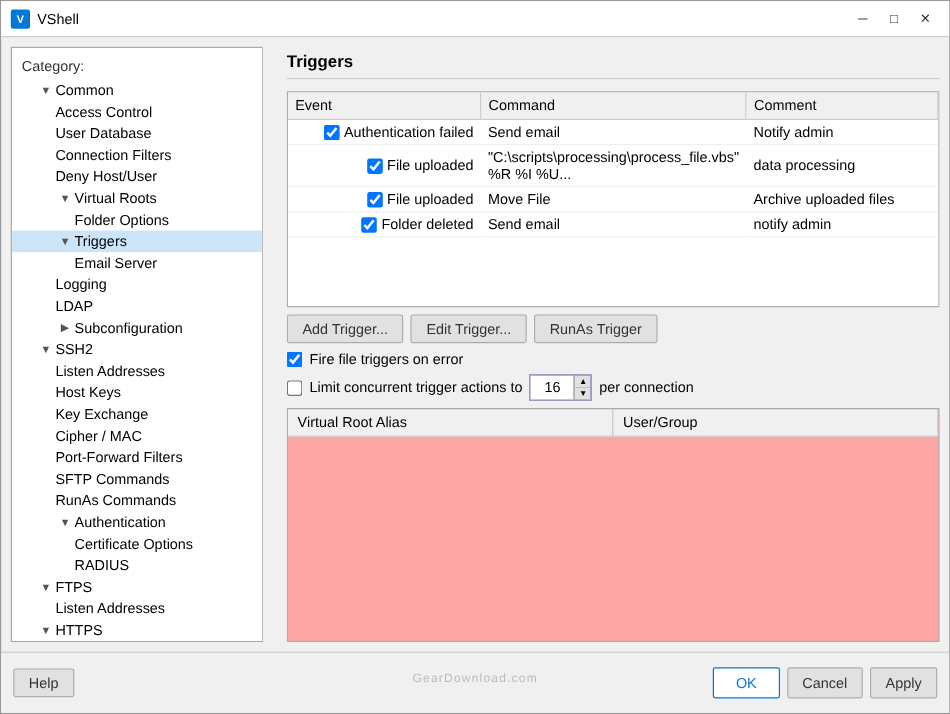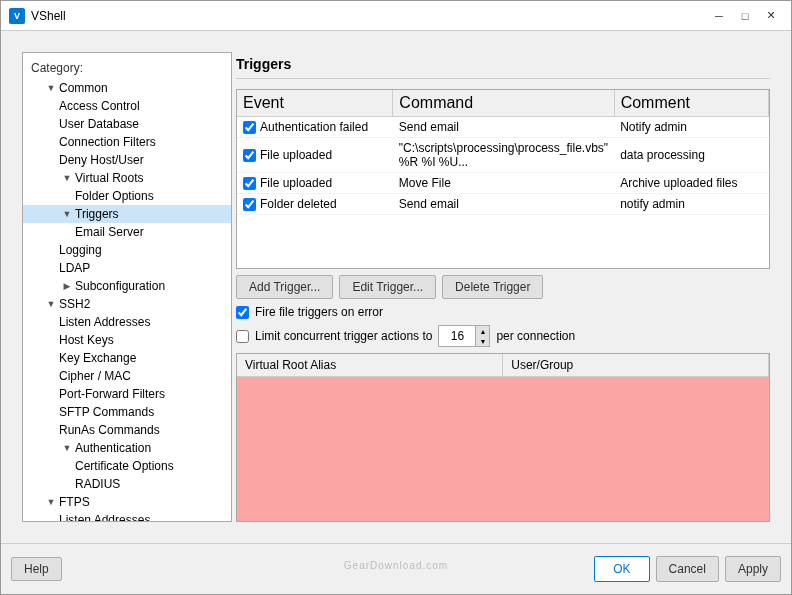--- a/index.html
+++ b/index.html
@@ -70,22 +70,22 @@
       display: flex;
       align-items: center;
       justify-content: center;
       color: #333;
     }
 
     .main-content {
       display: flex;
       flex: 1;
       overflow: hidden;
-      padding: 21px;
-      gap: 4px;
+      padding: 8px;
+      gap: 20px;
     }
 
     .category-panel {
       width: 210px;
       min-width: 210px;
       background: #fff;
       border: 1px solid #aaa;
       overflow-y: auto;
       padding: 4px 0;
     }
@@ -157,33 +157,34 @@
       background: #f0f0f0;
     }
 
     .triggers-table th {
       text-align: left;
       padding: 4px 6px;
       border-bottom: 1px solid #ccc;
       border-right: 1px solid #ccc;
       font-weight: normal;
       color: #000;
-      font-size: 16px;
+      font-size: 12px;
     }
 
     .triggers-table td {
       padding: 3px 6px;
       border-bottom: 1px solid #f0f0f0;
       vertical-align: middle;
     }
 
     .checkbox-cell {
       display: flex;
       align-items: center;
       gap: 4px;
+      justify-content: flex-end;
     }
 
     .checkbox-cell input[type="checkbox"] {
       margin: 0;
       width: 13px;
       height: 13px;
     }
 
     .btn-row {
       display: flex;
@@ -498,21 +499,21 @@
                 <td>Send email</td>
                 <td>notify admin</td>
               </tr>
             </tbody>
         </table>
       </div>
 
       <div class="btn-row">
         <button class="btn">Add Trigger...</button>
         <button class="btn">Edit Trigger...</button>
-        <button class="btn">Delete Trigger</button>
+        <button class="btn">RunAs Trigger</button>
       </div>
 
       <div class="checkbox-row">
         <input type="checkbox" id="fire-triggers" checked="" style="">
         <label for="fire-triggers">Fire file triggers on error</label>
       </div>
 
       <div class="checkbox-row spinner-row">
         <input type="checkbox" id="limit-concurrent" style="">
         <label for="limit-concurrent">Limit concurrent trigger actions to</label>

